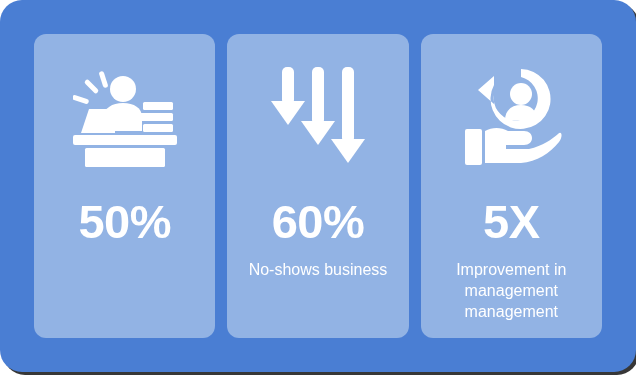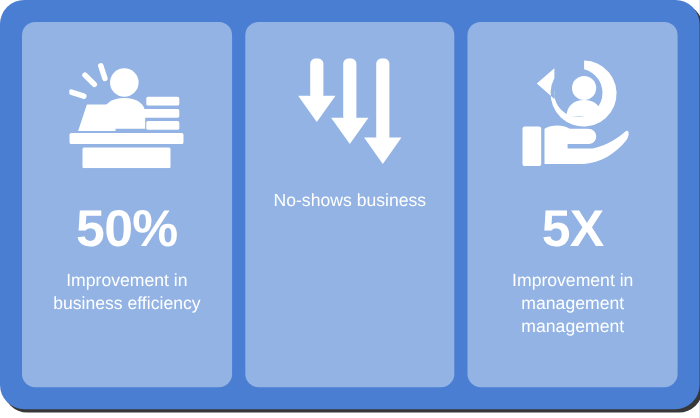--- a/index.html
+++ b/index.html
@@ -20,21 +20,21 @@
     top: 0px;
     width: 636px;
     height: 372px;
     box-sizing: border-box;
     background: #4a7ed3;
     border-radius: 22px;
     box-shadow: 3px 3px 0 0 rgba(20,20,20,0.85);
     display: flex;
     flex-direction: row;
     align-items: stretch;
-    padding: 20px;
+    padding: 34px;
     gap: 12px;
   }
 
   .stat-card {
     flex: 1 1 0;
     background: #92b3e4;
     border-radius: 12px;
     display: flex;
     flex-direction: column;
     align-items: center;
@@ -100,37 +100,37 @@
         <rect x="70" y="35" width="30" height="8" rx="1.5"></rect>
         <rect x="66" y="46" width="34" height="8" rx="1.5"></rect>
         <rect x="70" y="57" width="30" height="8" rx="1.5"></rect>
 
         <rect x="0" y="68" width="104" height="10" rx="2"></rect>
 
         <rect x="12" y="81" width="80" height="19" rx="1.5"></rect>
       </svg>
     </div>
     <div class="stat-value">50%</div>
-    <div class="stat-label">Improvement in business efficiency</div>
   </div>
 
   <div class="stat-card">
     <div class="stat-icon">
       <svg width="94" height="100" viewBox="0 0 94 100" fill="#ffffff" xmlns="http://www.w3.org/2000/svg">
 
         <rect x="11" y="0" width="12" height="38" rx="5"></rect>
         <path d="M0 34 L34 34 L17 58 Z"></path>
 
         <rect x="41" y="0" width="12" height="58" rx="5"></rect>
         <path d="M30 54 L64 54 L47 78 Z"></path>
 
         <rect x="71" y="0" width="12" height="76" rx="5"></rect>
         <path d="M60 72 L94 72 L77 96 Z"></path>
       </svg>
     </div>
+    <div class="stat-value">60%</div>
     <div class="stat-label">No-shows business</div>
   </div>
 
   <div class="stat-card">
     <div class="stat-icon">
       <svg width="104" height="100" viewBox="0 0 104 100" fill="#ffffff" xmlns="http://www.w3.org/2000/svg">
 
         <path d="M62 2 A30 30 0 1 1 35 18 L35 9 L19 23 L35 37 L35 28 A22 22 0 1 0 62 10 Z"></path>
 
         <circle cx="62" cy="27" r="11"></circle>

